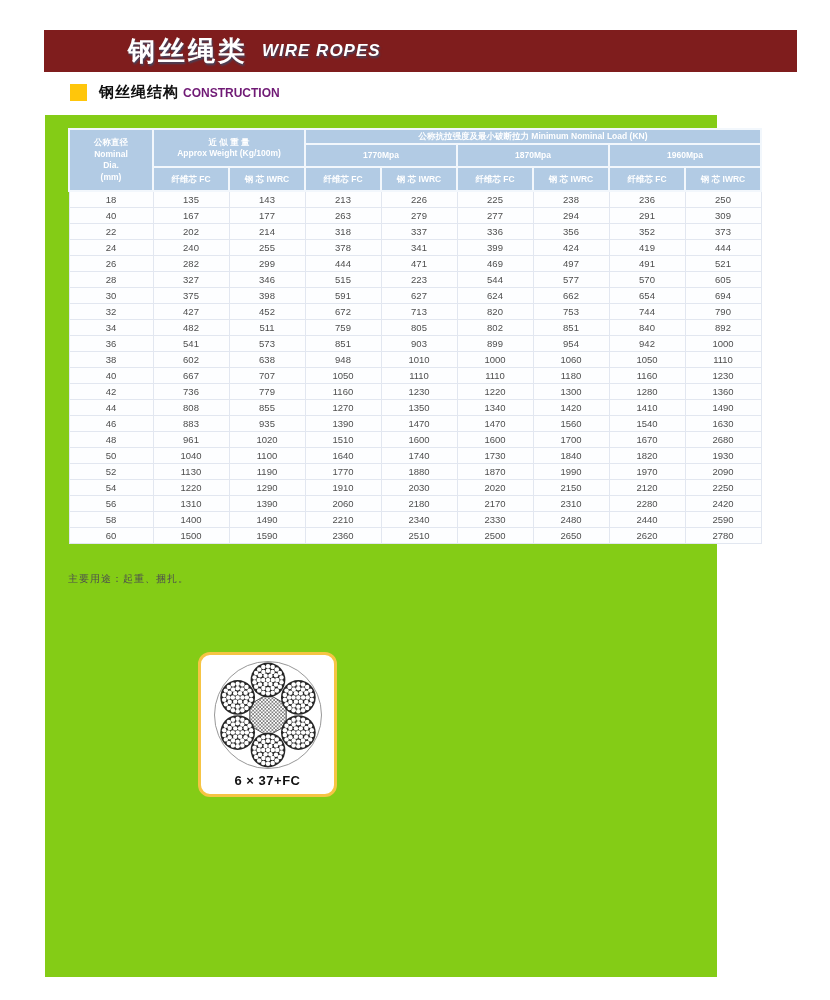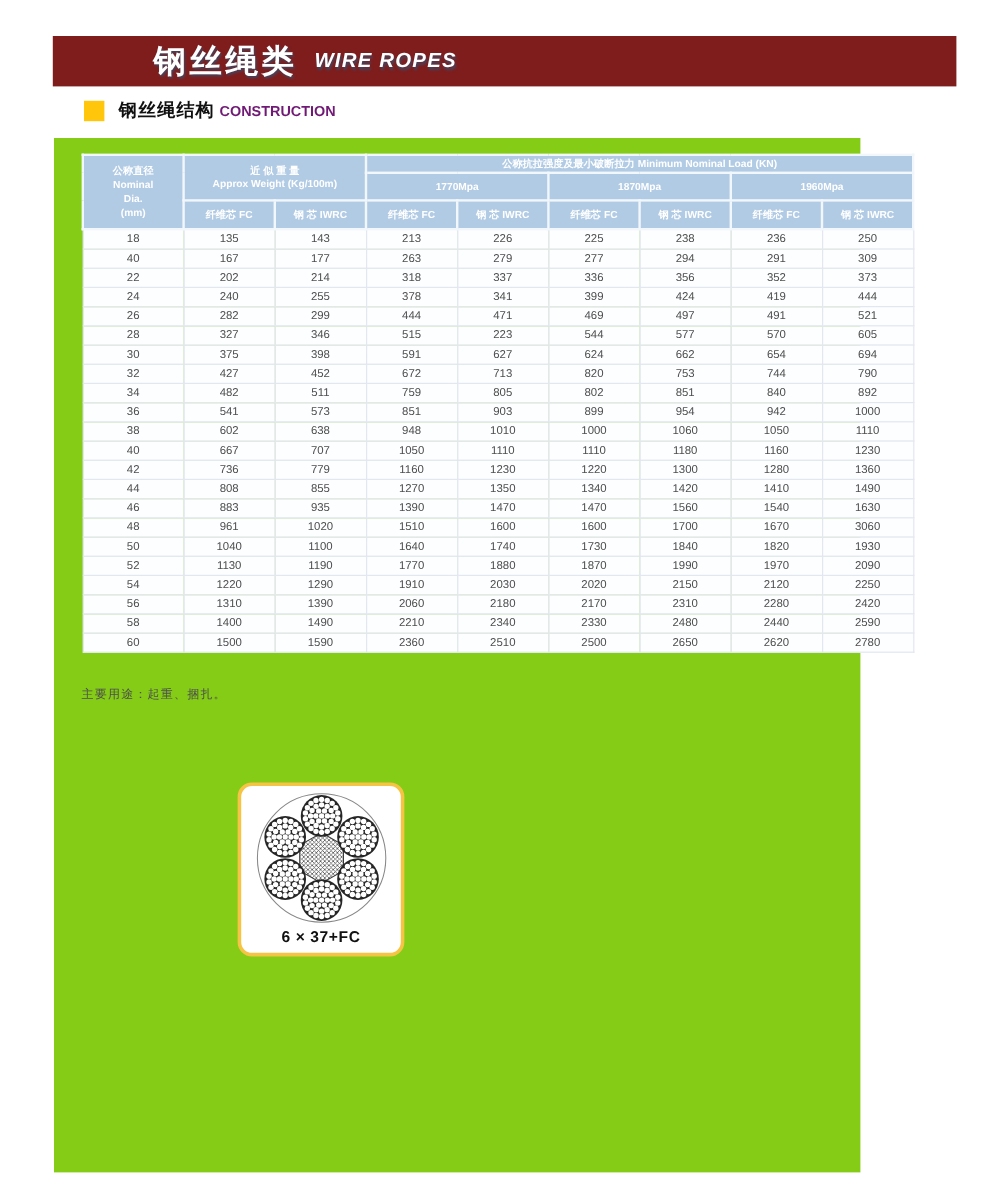--- a/index.html
+++ b/index.html
@@ -344,21 +344,21 @@
         </tr>
         <tr>
           <td>48</td>
           <td>961</td>
           <td>1020</td>
           <td>1510</td>
           <td>1600</td>
           <td>1600</td>
           <td>1700</td>
           <td>1670</td>
-          <td>3060</td>
+          <td>2680</td>
         </tr>
         <tr>
           <td>50</td>
           <td>1040</td>
           <td>1100</td>
           <td>1640</td>
           <td>1740</td>
           <td>1730</td>
           <td>1840</td>
           <td>1820</td>

